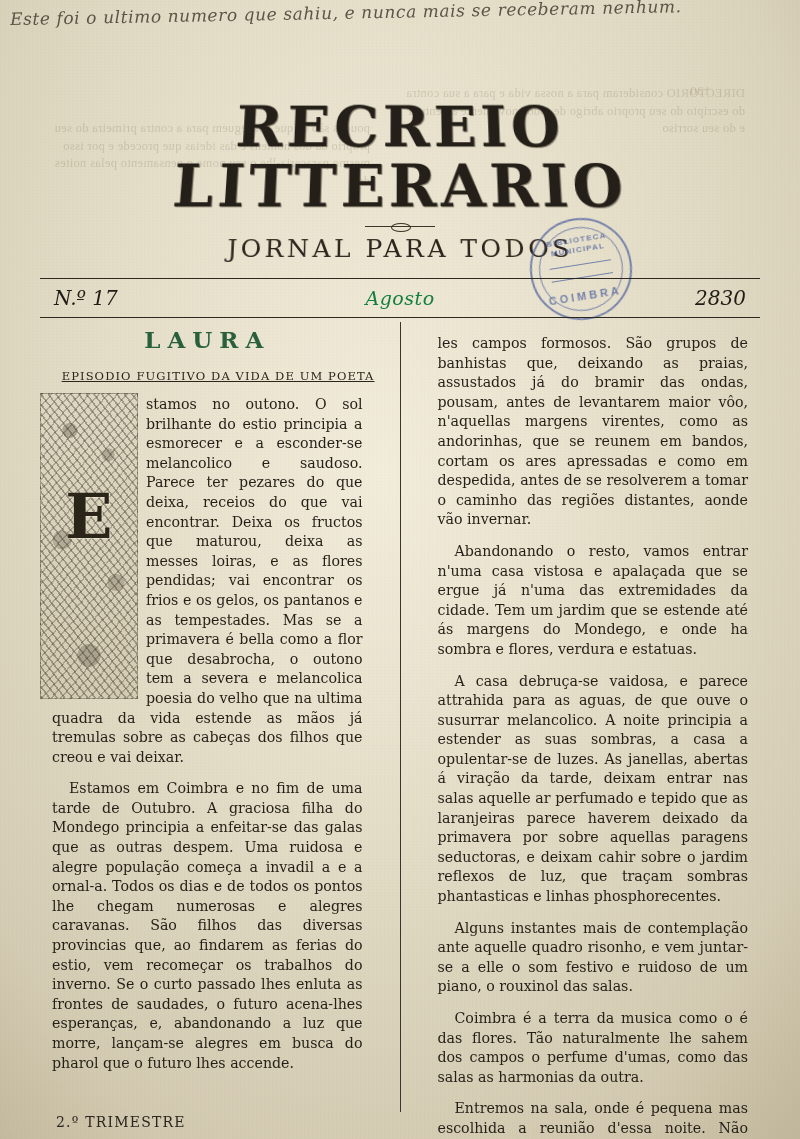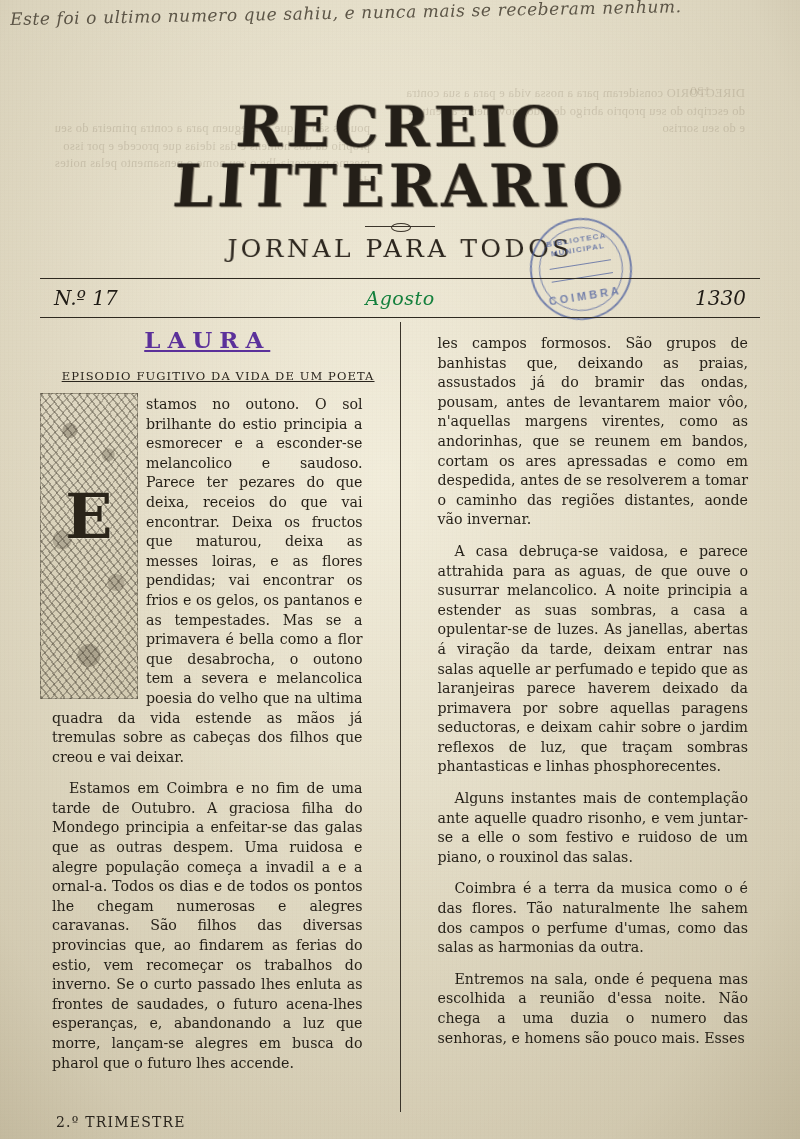--- a/index.html
+++ b/index.html
@@ -186,25 +186,24 @@
     border-left: 1px solid #3a342a;
     margin: 0 9px;
   }
   .col-right { padding-left: 16px; }
 
   .article-title {
     text-align: center;
     font-family: "DejaVu Serif", serif;
     font-size: 23px;
     letter-spacing: 7px;
-    color: #4c1d95;
+    color: #14532d;
     margin: 4px 0 16px;
     font-weight: bold;
     opacity: .9;
-    text-decoration: underline;
   }
   .article-sub {
     font-family: "DejaVu Serif", serif;
     font-size: 11.5px;
     letter-spacing: 1.1px;
     color: #2a251d;
     margin: 0 0 8px 0;
     text-align: right;
     text-decoration: underline;
   }
@@ -281,21 +280,21 @@
 
 <div class="stamp">
   <div class="stamp-top">BIBLIOTECA MUNICIPAL</div>
   <div class="stamp-center"></div>
   <div class="stamp-bottom">COIMBRA</div>
 </div>
 
 <div class="issue-line">
   <div class="issue-no">N.º 17</div>
   <div class="issue-mon">Agosto</div>
-  <div class="issue-year">1330</div>
+  <div class="issue-year">2830</div>
 </div>
 
 <div class="columns">
 
   <div class="col col-left">
     <div class="article-title">LAURA</div>
     <div class="article-sub">EPISODIO FUGITIVO DA VIDA DE UM POETA</div>
 
     <div class="dropcap">
       <div class="dropcap-letter">E</div>
@@ -304,19 +303,20 @@
     <p class="body first">stamos no outono. O sol brilhante do estio principia a esmorecer e a esconder-se melancolico e saudoso. Parece ter pezares do que deixa, receios do que vai encontrar. Deixa os fructos que maturou, deixa as messes loiras, e as flores pendidas; vai encontrar os frios e os gelos, os pantanos e as tempestades. Mas se a primavera é bella como a flor que desabrocha, o outono tem a severa e melancolica poesia do velho que na ultima quadra da vida estende as mãos já tremulas sobre as cabeças dos filhos que creou e vai deixar.</p>
     <p class="body">Estamos em Coimbra e no fim de uma tarde de Outubro. A graciosa filha do Mondego principia a enfeitar-se das galas que as outras despem. Uma ruidosa e alegre população começa a invadil a e a ornal-a. Todos os dias e de todos os pontos lhe chegam numerosas e alegres caravanas. São filhos das diversas provincias que, ao findarem as ferias do estio, vem recomeçar os trabalhos do inverno. Se o curto passado lhes enluta as frontes de saudades, o futuro acena-lhes esperanças, e, abandonando a luz que morre, lançam-se alegres em busca do pharol que o futuro lhes accende.</p>
 
     <div class="footer-note">2.º TRIMESTRE</div>
   </div>
 
   <div class="col-div"></div>
 
   <div class="col col-right">
     <p class="body first">les campos formosos. São grupos de banhistas que, deixando as praias, assustados já do bramir das ondas, pousam, antes de levantarem maior vôo, n'aquellas margens virentes, como as andorinhas, que se reunem em bandos, cortam os ares apressadas e como em despedida, antes de se resolverem a tomar o caminho das regiões distantes, aonde vão invernar.</p>
+    <p class="body">Abandonando o resto, vamos entrar n'uma casa vistosa e apalaçada que se ergue já n'uma das extremidades da cidade. Tem um jardim que se estende até ás margens do Mondego, e onde ha sombra e flores, verdura e estatuas.</p>
     <p class="body">A casa debruça-se vaidosa, e parece attrahida para as aguas, de que ouve o susurrar melancolico. A noite principia a estender as suas sombras, a casa a opulentar-se de luzes. As janellas, abertas á viração da tarde, deixam entrar nas salas aquelle ar perfumado e tepido que as laranjeiras parece haverem deixado da primavera por sobre aquellas paragens seductoras, e deixam cahir sobre o jardim reflexos de luz, que traçam sombras phantasticas e linhas phosphorecentes.</p>
     <p class="body">Alguns instantes mais de contemplação ante aquelle quadro risonho, e vem juntar-se a elle o som festivo e ruidoso de um piano, o rouxinol das salas.</p>
     <p class="body">Coimbra é a terra da musica como o é das flores. Tão naturalmente lhe sahem dos campos o perfume d'umas, como das salas as harmonias da outra.</p>
     <p class="body">Entremos na sala, onde é pequena mas escolhida a reunião d'essa noite. Não chega a uma duzia o numero das senhoras, e homens são pouco mais. Esses</p>
   </div>
 
 </div>
 
 </body></html>

